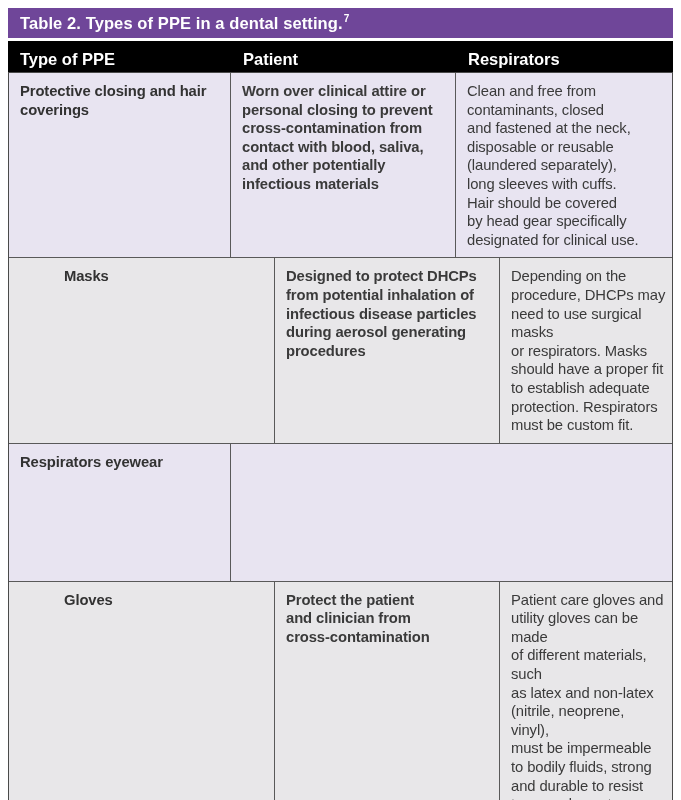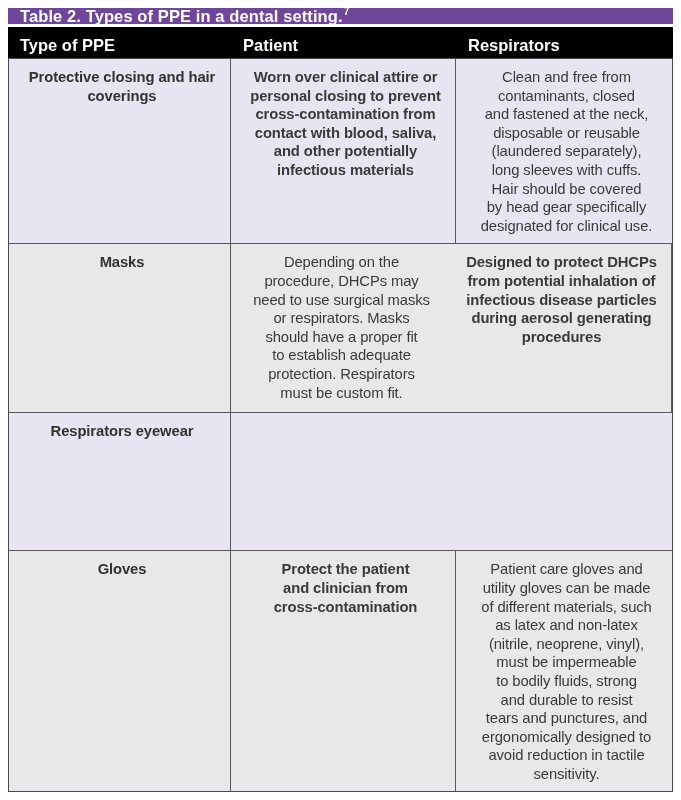--- a/index.html
+++ b/index.html
@@ -17,21 +17,21 @@
   }
   .table-wrap {
     position: absolute;
     left: 8px;
     top: 8px;
     width: 665px;
   }
   .title-bar {
     background: #6f4699;
     color: #ffffff;
-    height: 16px;
+    height: 30px;
     display: flex;
     align-items: center;
     padding: 0 0 0 12px;
     box-sizing: border-box;
     font-weight: bold;
     font-size: 16.5px;
     letter-spacing: 0.1px;
   }
   .title-sup {
     font-size: 10px;
@@ -60,30 +60,29 @@
   }
   .head-cell.c1 { width: 223px; }
   .head-cell.c2 { width: 225px; }
   .head-cell.c3 { flex: 1; }
   .body {
     border: 1px solid #4a4a4a;
   }
   .row { display: flex; }
   .row + .row { border-top: 1px solid #595959; }
   .row.odd  { background: #e8e4f1; }
-  .row.even { background: #e8e7e9; }
+  .row.even { background: #e8e7e9; padding-left: 44px; }
   .cell {
     box-sizing: border-box;
     padding: 9px 6px 8px 11px;
     font-size: 14.8px;
     line-height: 18.6px;
     color: #3a3a3a;
     white-space: pre-line;
     letter-spacing: -0.1px;
-    text-align: center;
   }
   .cell.c1 {
     width: 222px;
     border-right: 1px solid #595959;
     font-weight: bold;
     color: #323232;
   }
   .cell.c2 {
     width: 225px;
     border-right: 1px solid #595959;
@@ -131,33 +130,33 @@
 disposable or reusable
 (laundered separately),
 long sleeves with cuffs.
 Hair should be covered
 by head gear specifically
 designated for clinical use.</div>
       </div>
 
       <div class="row even r2">
         <div class="cell c1">Masks</div>
+        <div class="cell c2">Designed to protect DHCPs
+from potential inhalation of
+infectious disease particles
+during aerosol generating
+procedures</div>
         <div class="cell c3">Depending on the
 procedure, DHCPs may
 need to use surgical masks
 or respirators. Masks
 should have a proper fit
 to establish adequate
 protection. Respirators
 must be custom fit.</div>
-        <div class="cell c2">Designed to protect DHCPs
-from potential inhalation of
-infectious disease particles
-during aerosol generating
-procedures</div>
       </div>
 
       <div class="row odd r3">
         <div class="cell c1">Respirators eyewear</div>
       </div>
 
       <div class="row even r4">
         <div class="cell c1">Gloves</div>
         <div class="cell c2">Protect the patient
 and clinician from

